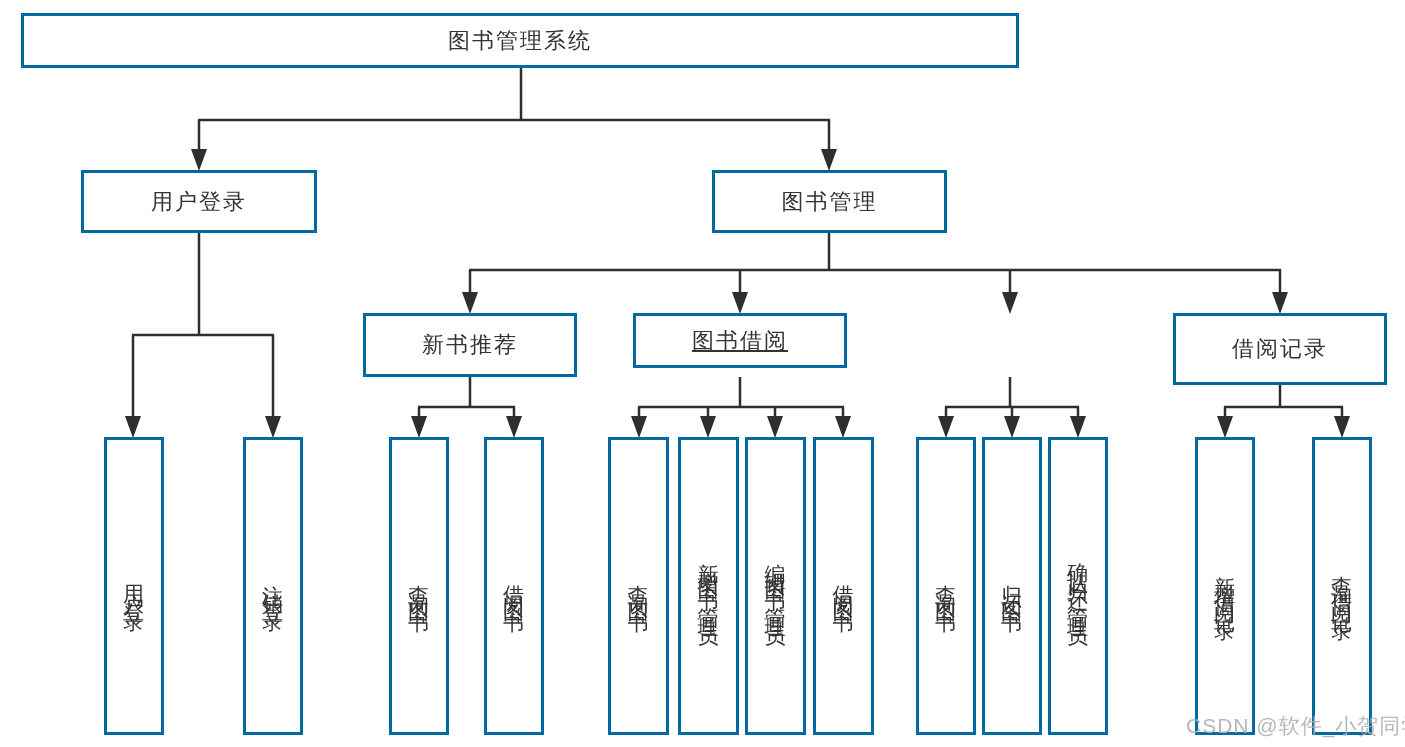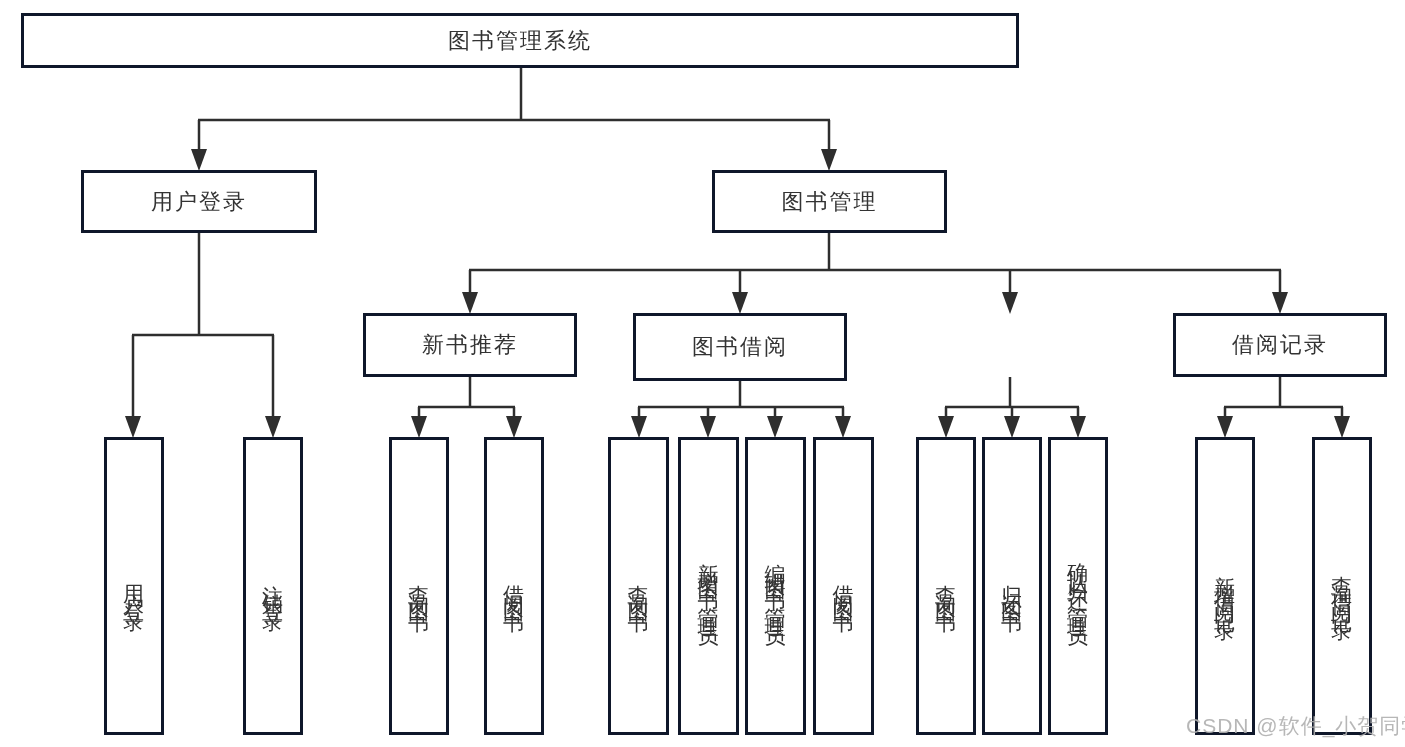--- a/index.html
+++ b/index.html
@@ -14,21 +14,21 @@
   .connectors {
     position: absolute;
     left: 0; top: 0;
     width: 1405px; height: 747px;
     z-index: 1;
   }
   .node {
     position: absolute;
     box-sizing: border-box;
     background: #ffffff;
-    border: 3px solid #0f172a;
+    border: 3px solid #0369a1;
     display: flex;
     align-items: center;
     justify-content: center;
     color: #333333;
     z-index: 2;
   }
   .node.h .label {
     font-size: 22px;
     letter-spacing: 2px;
     white-space: nowrap;
@@ -138,24 +138,24 @@
   <div class="node h" style="left:81px; top:170px; width:236px; height:63px;">
     <span class="label">用户登录</span>
   </div>
   <div class="node h" style="left:712px; top:170px; width:235px; height:63px;">
     <span class="label">图书管理</span>
   </div>
 
   <div class="node h" style="left:363px; top:313px; width:214px; height:64px;align-items:center;">
     <span class="label">新书推荐</span>
   </div>
-  <div class="node h" style="left:633px; top:313px; width:214px; height:68px;">
+  <div class="node h" style="left:633px; top:313px; width:214px; height:55px;text-decoration:underline;">
     <span class="label">图书借阅</span>
   </div>
-  <div class="node h" style="left:1173px; top:313px; width:214px; height:64px;">
+  <div class="node h" style="left:1173px; top:313px; width:214px; height:72px;">
     <span class="label">借阅记录</span>
   </div>
 
   <div class="node v" style="left:104px; top:437px; width:60px; height:298px;">
     <span class="label">用户登录</span>
   </div>
   <div class="node v" style="left:243px; top:437px; width:60px; height:298px;">
     <span class="label">注销登录</span>
   </div>
 

